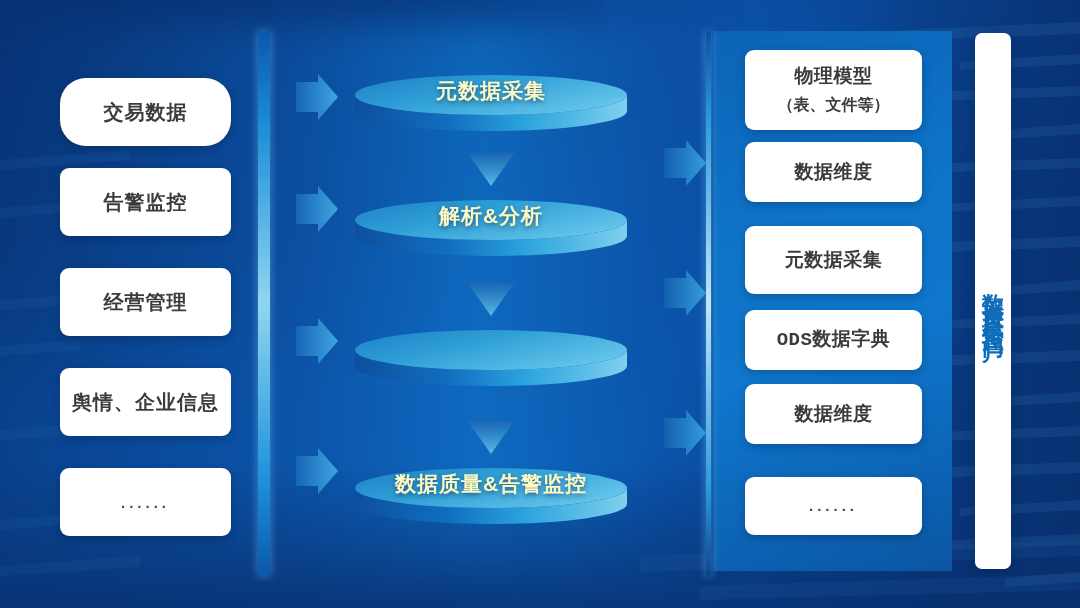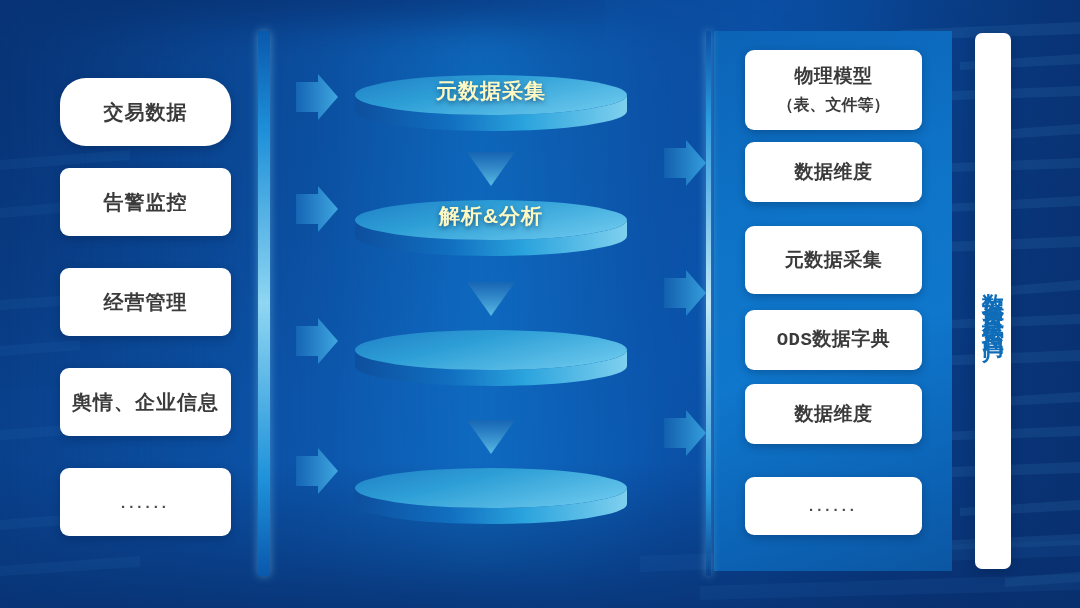--- a/index.html
+++ b/index.html
@@ -466,20 +466,21 @@
         </linearGradient>
         <linearGradient id="top3" x1="0" y1="0" x2="1" y2="0.6">
           <stop offset="0" stop-color="#1f7fc6"></stop>
             <stop offset="0.45" stop-color="#2e9fd6"></stop>
           <stop offset="1" stop-color="#63c3ea"></stop>
         </linearGradient>
       </defs>
       <path d="M0 20 A136 20 0 0 0 272 20 L272 36 A136 20 0 0 1 0 36 Z" fill="url(#side3)"></path>
       <ellipse cx="136" cy="20" rx="136" ry="20" fill="url(#top3)"></ellipse>
     </svg>
+    <div class="cyl-label">数据质量&amp;告警监控</div>
   </div>
 
   <div class="arrow-r" style="left:664px; top:140px;">
     <svg viewBox="0 0 42 46">
         <defs>
           <linearGradient id="br0" x1="0" y1="0" x2="1" y2="0">
             <stop offset="0" stop-color="#125fae"></stop>
             <stop offset="1" stop-color="#349ddb"></stop>
           </linearGradient>
         </defs>

